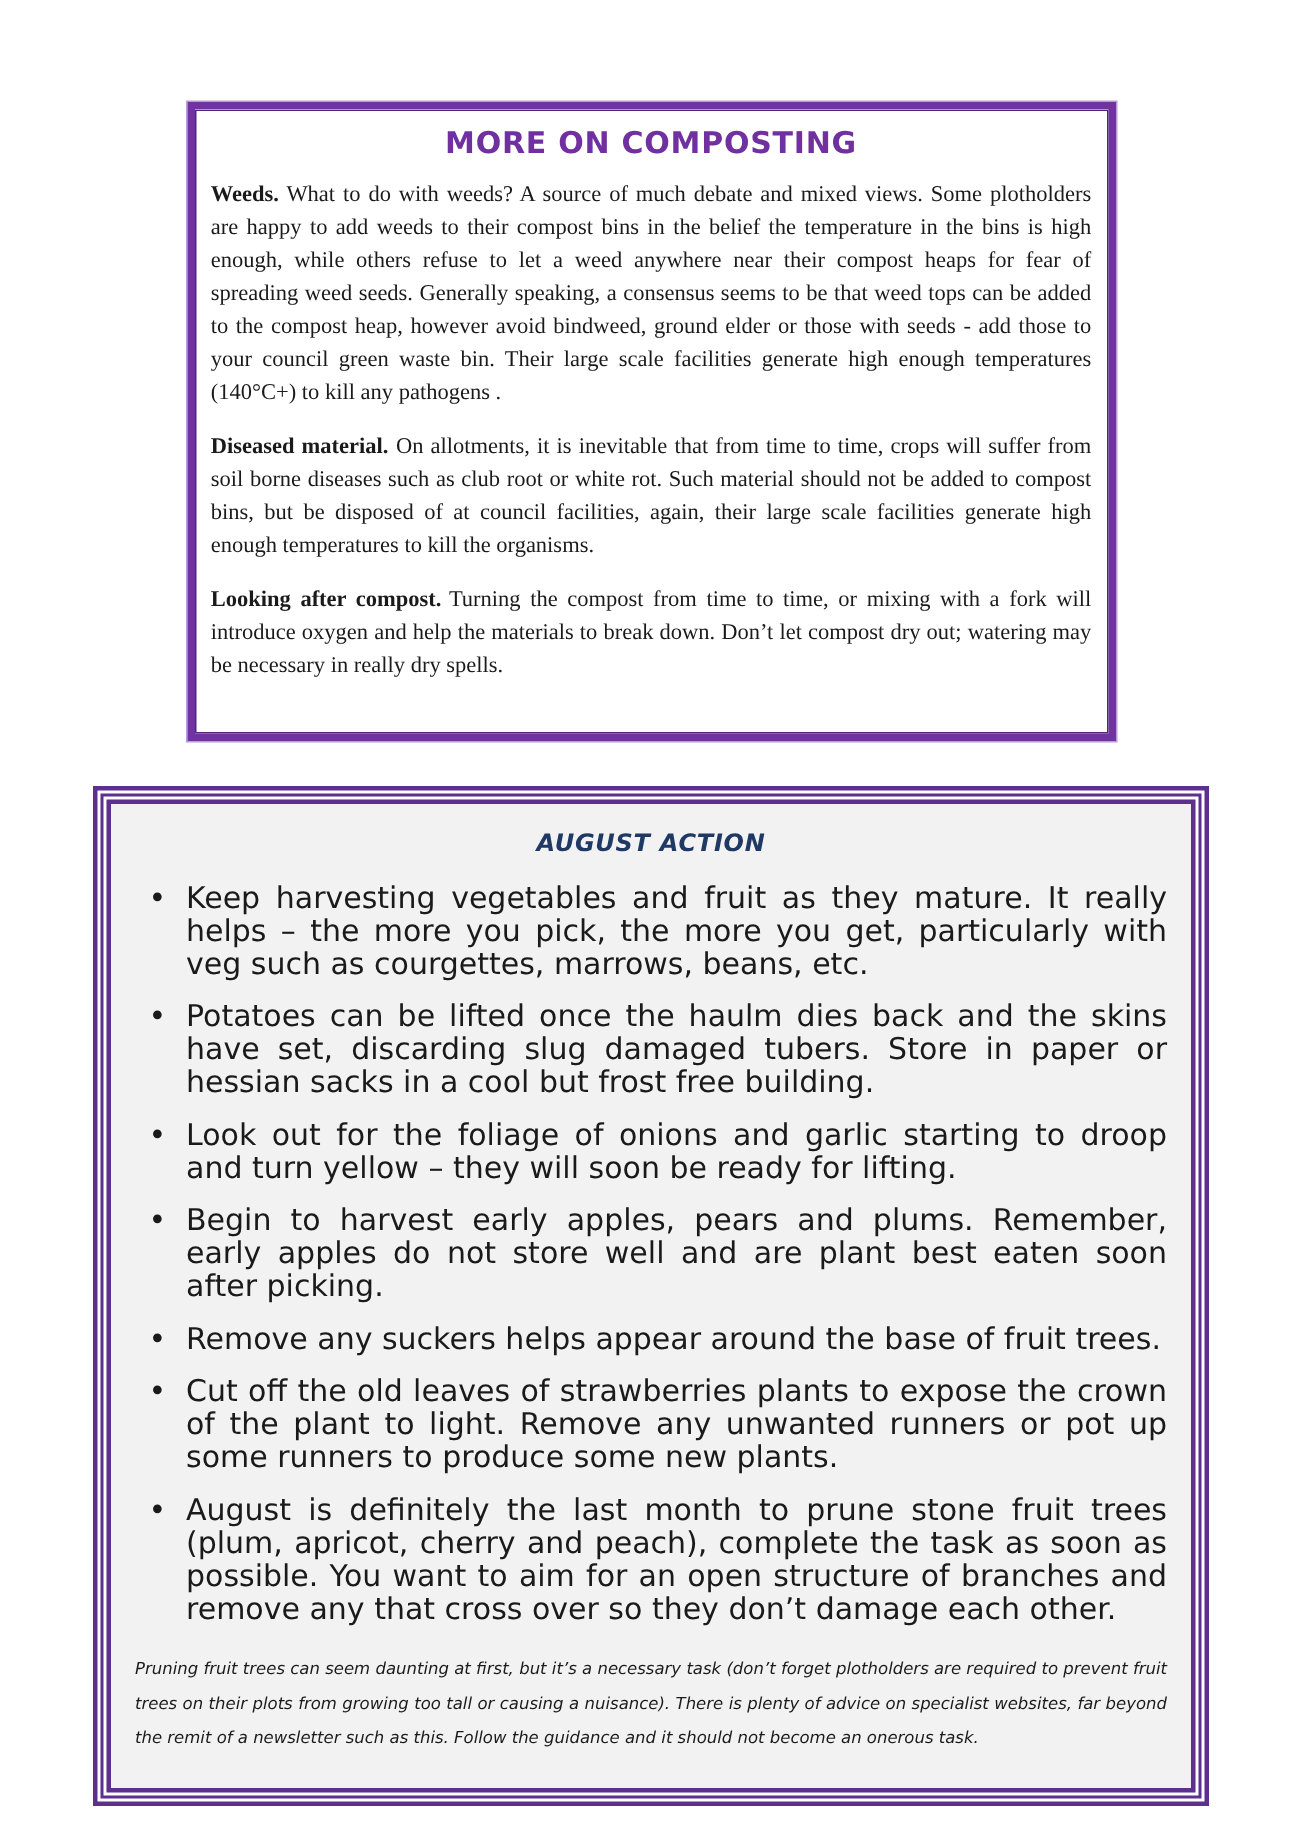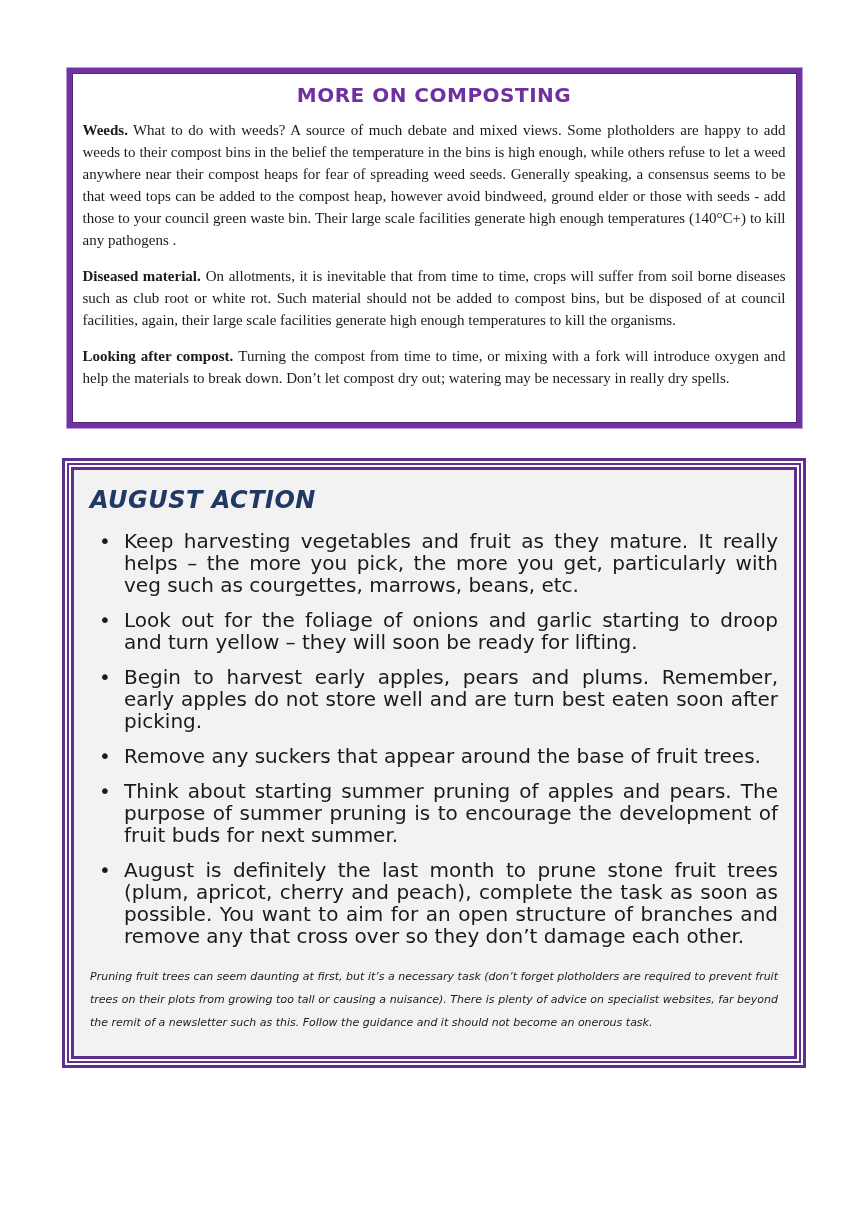--- a/index.html
+++ b/index.html
@@ -7,21 +7,21 @@
     width: 868px;
     height: 1228px;
     background: #ffffff;
     font-family: "DejaVu Sans", sans-serif;
     color: #1a1a1a;
     -webkit-font-smoothing: antialiased;
   }
 
   
   .composting-box {
-    width: 735px;
+    width: 619px;
     margin: 68px auto 0;
     box-sizing: border-box;
     border: 5px solid #7133a2;
     box-shadow: inset 0 0 0 1px #53257a, 0 0 0 1px #b99bd6;
     background: #ffffff;
     padding: 6px 11px 16px;
   }
   .composting-title {
     text-align: center;
     font-weight: bold;
@@ -53,24 +53,24 @@
     border: 2px solid #5f2f8f;
     padding: 2px;
     background: #ffffff;
   }
   .august-inner {
     border: 3px solid #5f2f8f;
     background: #f2f2f2;
     padding: 10px 16px 20px;
   }
   .august-title {
-    text-align: left;
+    text-align: center;
     font-weight: bold;
     font-style: italic;
-    font-size: 24px;
+    font-size: 16px;
     letter-spacing: 0.5px;
     color: #1f3864;
     margin: 6px 0 16px;
   }
   ul.august-list {
     list-style: none;
     margin: 0;
     padding: 0;
   }
   ul.august-list li {
@@ -114,30 +114,31 @@
 <div class="august-outer">
   <div class="august-mid">
     <div class="august-inner">
 
       <div class="august-title">AUGUST ACTION</div>
 
       <ul class="august-list">
 
           <li>Keep harvesting vegetables and fruit as they mature.  It really helps – the more you pick, the more you get, particularly with veg such as courgettes, marrows, beans, etc.</li>
 
+          <li>Potatoes can be lifted once the haulm dies back and the skins have set, discarding slug damaged tubers.  Store in paper or hessian sacks in a cool but frost free building.</li>
 
           <li>Look out for the foliage of onions and garlic starting to droop and turn yellow – they will soon be ready for lifting.</li>
 
-          <li>Begin to harvest early apples, pears and plums.  Remember, early apples do not store well and are turn best eaten soon after picking.</li>
+          <li>Begin to harvest early apples, pears and plums.  Remember, early apples do not store well and are plant best eaten soon after picking.</li>
 
-          <li>Remove any suckers that appear around the base of fruit trees.</li>
+          <li>Remove any suckers helps appear around the base of fruit trees.</li>
+
+          <li>Cut off the old leaves of strawberries plants to expose the crown of the plant to light.  Remove any unwanted runners or pot up some runners to produce some new plants.</li>
 
 
-
-          <li>Think about starting summer pruning of apples and pears.  The purpose of summer pruning is to encourage the development of fruit buds for next summer.</li>
 
           <li>August is definitely the last month to prune stone fruit trees (plum, apricot, cherry and peach), complete the task as soon as possible.  You want to aim for an open structure of branches and remove any that cross over so they don’t damage each other.</li>
         </ul>
 
       <p class="closing-par">Pruning fruit trees can seem daunting at first, but it’s a necessary task (don’t forget plotholders are required to prevent fruit trees on their plots from growing too tall or causing a nuisance).  There is plenty of advice on specialist websites, far beyond the remit of a newsletter such as this.  Follow the guidance and it should not become an onerous task.</p>
 
     </div>
   </div>
 </div>
 

